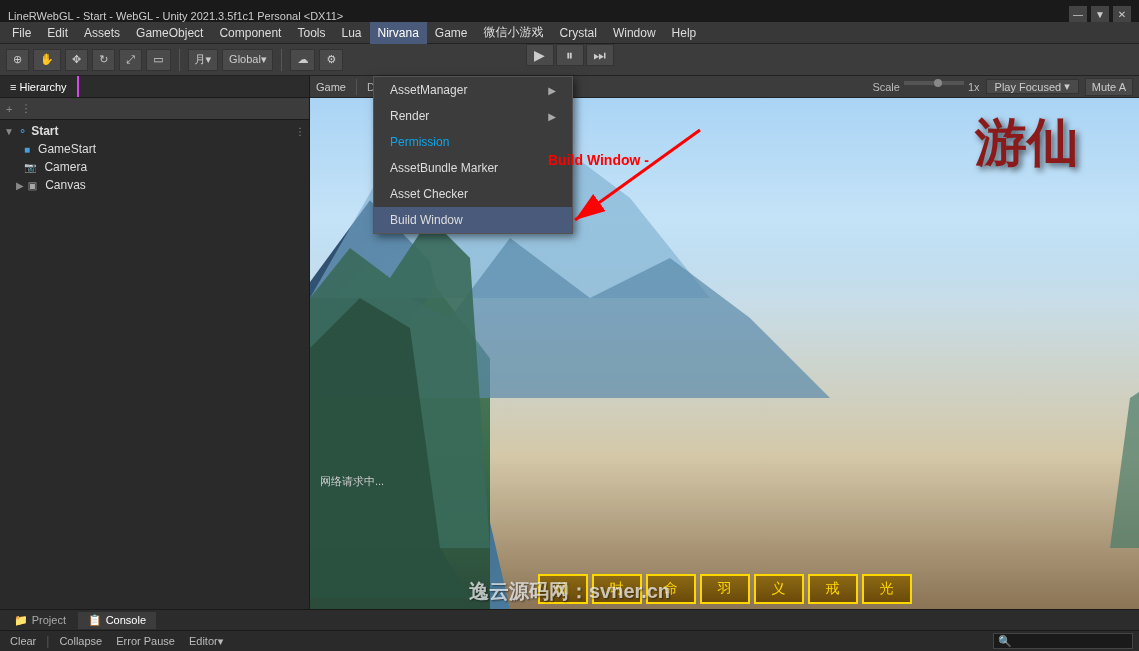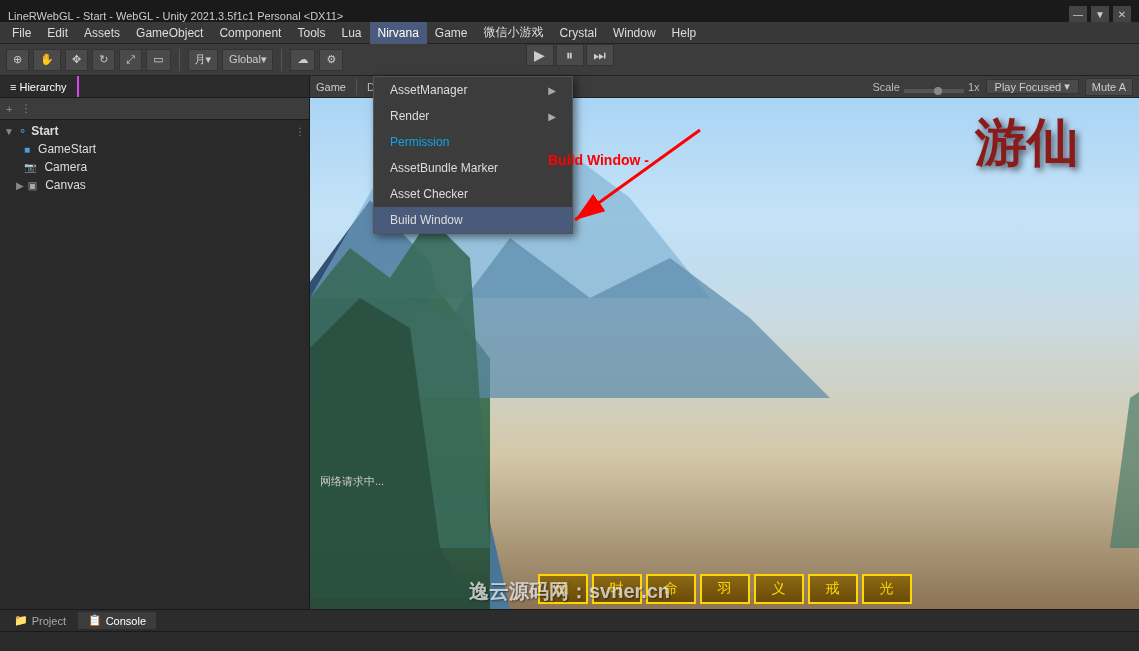--- a/index.html
+++ b/index.html
@@ -248,21 +248,21 @@
       position: absolute;
       bottom: 120px;
       left: 10px;
       color: #ccc;
       font-size: 11px;
     }
 
     
     .scale-bar {
       display: flex;
-      align-items: flex-end;
+      align-items: flex-start;
       gap: 4px;
       margin-left: auto;
     }
     .scale-slider {
       width: 60px;
       height: 4px;
       background: #555;
       position: relative;
     }
     .play-focused-btn {
@@ -544,20 +544,28 @@
   <div id="bottom-tabs">
     <div class="bottom-tab">
       <span>📁</span>
       <span>Project</span>
     </div>
     <div class="bottom-tab active">
       <span>📋</span>
       <span>Console</span>
     </div>
   </div>
+  <div id="bottom-toolbar">
+    <button class="bottom-tool-btn">Clear</button>
+    <span style="color:#555;">|</span>
+    <button class="bottom-tool-btn">Collapse</button>
+    <button class="bottom-tool-btn">Error Pause</button>
+    <button class="bottom-tool-btn">Editor▾</button>
+    <input class="bottom-search" type="text" placeholder="🔍" style="">
+  </div>
 </div>
 
 <div id="dropdown-menu">
   <div class="dropdown-item">
     <span>AssetManager</span>
     <span class="dropdown-arrow">▶</span>
   </div>
   <div class="dropdown-item">
     <span>Render</span>
     <span class="dropdown-arrow">▶</span>

